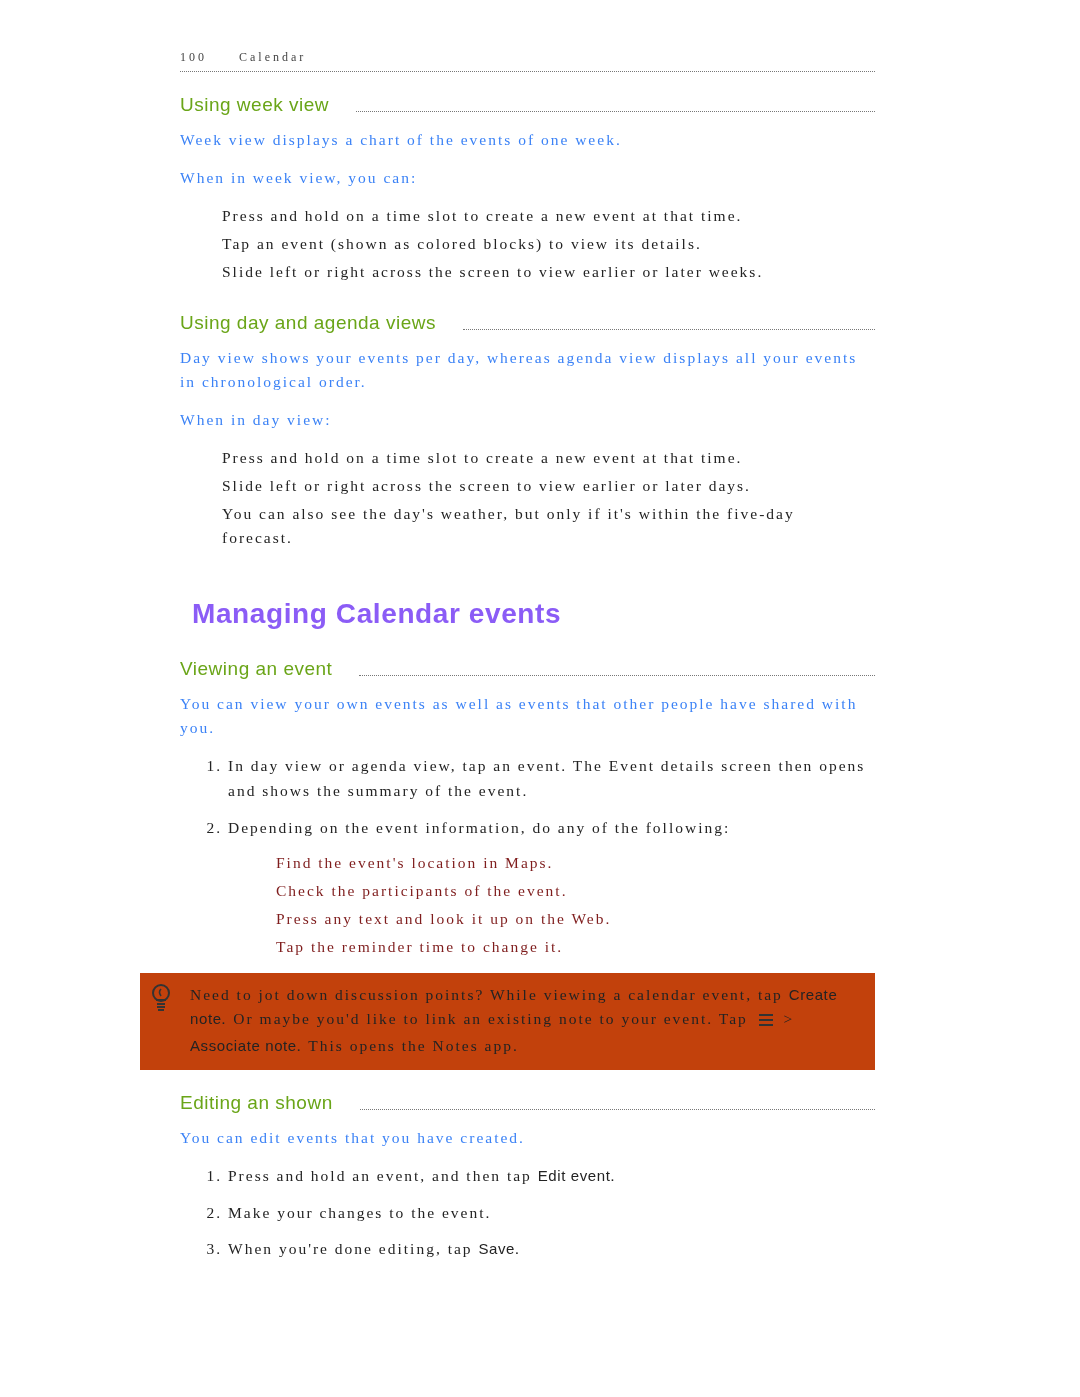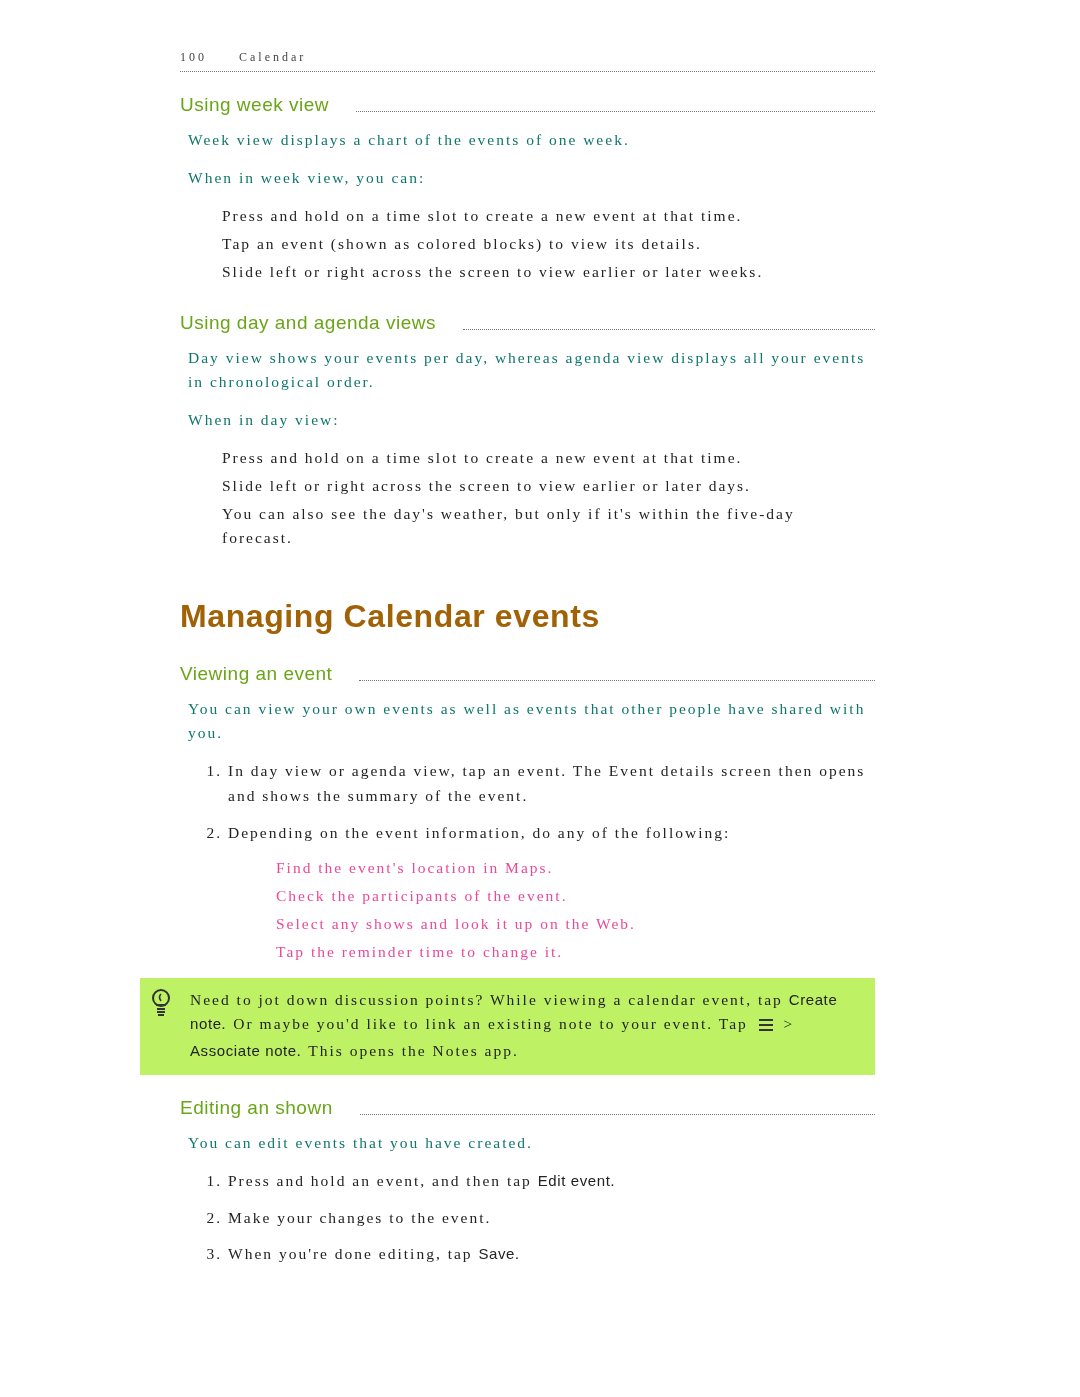--- a/index.html
+++ b/index.html
@@ -46,41 +46,41 @@
     border-bottom: 1px dotted #777;
     margin-left: 8px;
     margin-bottom: 4px;
     height: 0;
   }
   .subhead-wrap.first { margin-top: 0; }
   p.body {
     font-size: 15.5px;
     letter-spacing: 2px;
     line-height: 1.55;
-    margin: 10px 0 14px 8px;
-    color: #0f766e;
+    margin: 10px 0 14px 0;
+    color: #3b82f6;
   }
   ul.bullets {
     list-style: none;
     padding: 0;
     margin: 6px 0 10px 30px;
   }
   ul.bullets > li {
     font-size: 15.5px;
     letter-spacing: 2px;
     line-height: 1.55;
     margin: 4px 12px;
     color: #232323;
   }
   h2.majorhead {
     font-family: Arial, Helvetica, sans-serif;
-    color: #a16207;
+    color: #8b5cf6;
     font-weight: 700;
-    font-size: 32px;
-    margin: 48px 0 10px 0;
+    font-size: 28px;
+    margin: 48px 0 10px 12px;
     letter-spacing: 0.6px;
   }
   ol.steps {
     padding-left: 48px;
     margin: 10px 0;
   }
   ol.steps > li {
     font-size: 15.5px;
     letter-spacing: 2px;
     line-height: 1.6;
@@ -90,24 +90,24 @@
   ul.sublist {
     list-style: none;
     padding: 0;
     margin: 10px 0 0 48px;
   }
   ul.sublist > li {
     font-size: 15.5px;
     letter-spacing: 2px;
     line-height: 1.55;
     margin: 4px 0;
-    color: #ec4899;
+    color: #7f1d1d;
   }
   .tipbox {
-    background: #bef264;
+    background: #c2410c;
     margin-left: -40px;   
     margin-right: 0;
     padding: 10px 16px 12px 50px;
     margin-top: 14px;
     margin-bottom: 22px;
     position: relative;
   }
   .tipbox .tiptext {
     font-size: 15.5px;
     letter-spacing: 2px;
@@ -176,21 +176,21 @@
   </div>
   <p class="body">You can view your own events as well as events that other people have shared with you.</p>
 
   <ol class="steps">
     <li>In day view or agenda view, tap an event. The Event details screen then opens and shows the summary of the event.</li>
     <li>
       <span>Depending on the event information, do any of the following:</span>
       <ul class="sublist">
         <li>Find the event's location in Maps.</li>
         <li>Check the participants of the event.</li>
-        <li>Select any shows and look it up on the Web.</li>
+        <li>Press any text and look it up on the Web.</li>
         <li>Tap the reminder time to change it.</li>
       </ul>
     </li>
   </ol>
 
   <div class="tipbox">
     <span class="bulb">
       <svg width="22" height="30" viewBox="0 0 22 30">
         <circle cx="11" cy="10" r="8" fill="none" stroke="#333" stroke-width="2"></circle>
         <path d="M11 2 l0 -0" stroke="#333"></path>

